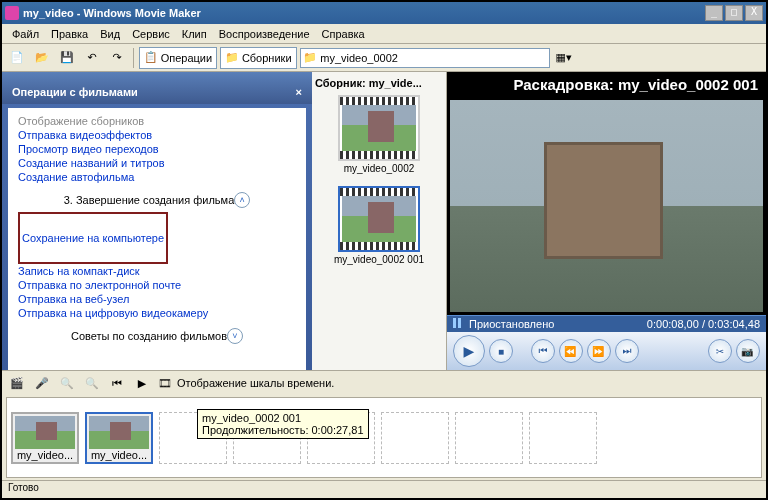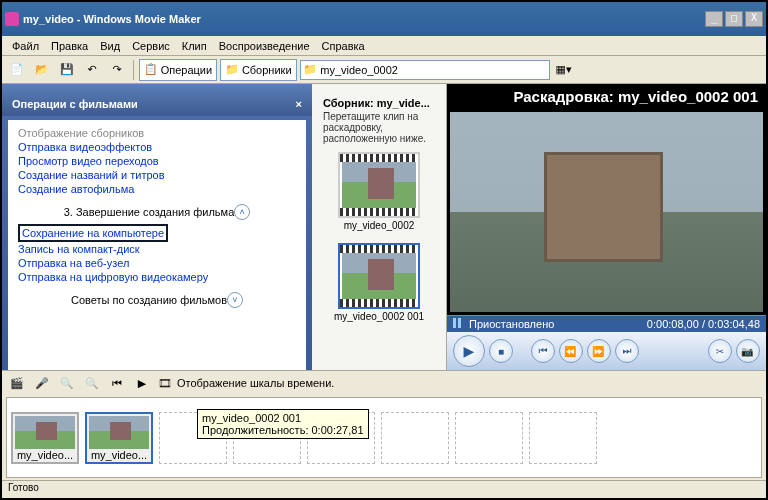--- a/index.html
+++ b/index.html
@@ -1,37 +1,37 @@
 <!DOCTYPE html>
 <html><head>
 <meta charset="utf-8">
 <style>
 *{box-sizing:border-box;margin:0;padding:0;font-family:Tahoma,sans-serif;font-size:11px}
 body{width:768px;height:500px;background:#ece9d8;border:2px solid #000;display:flex;flex-direction:column;overflow:hidden}
-.titlebar{height:34px;background:linear-gradient(#3a6ea5,#2f5f99);color:#fff;display:flex;align-items:center;padding:0 3px}
+.titlebar{height:22px;background:linear-gradient(#3a6ea5,#2f5f99);color:#fff;display:flex;align-items:center;padding:0 3px}
 .titlebar .ico{width:14px;height:14px;background:#d4a;margin-right:4px;border-radius:2px}
 .titlebar .t{flex:1;font-weight:bold}
 .winbtn{width:18px;height:16px;background:#c0c0c0;border:1px solid #888;margin-left:2px;text-align:center;line-height:12px;font-size:10px;font-family:monospace}
 .menubar{height:20px;background:#ece9d8;display:flex;align-items:center;padding:0 4px;border-bottom:1px solid #aca899}
 .menubar span{padding:2px 6px;cursor:default}
 .toolbar{height:28px;background:#ece9d8;display:flex;align-items:center;padding:0 4px;gap:3px;border-bottom:1px solid #aca899}
 .tbtn{width:22px;height:22px;border:1px solid transparent;display:flex;align-items:center;justify-content:center;cursor:pointer}
 .tlabel{display:flex;align-items:center;gap:3px;padding:0 4px;height:22px;border:1px solid #7f9db9;background:#fff;cursor:pointer}
 .sep{width:1px;height:20px;background:#aca899;margin:0 2px}
 .combo{height:20px;border:1px solid #7f9db9;background:#fff;padding:0 3px;display:flex;align-items:center;flex:1;max-width:250px}
 .mid{flex:1;display:flex;overflow:hidden}
 .tasks{width:310px;background:linear-gradient(#4b6eaf,#3a5a99);overflow:hidden;position:relative;color:#fff}
 .tasks-hd{font-weight:bold;padding:14px 10px 6px;display:flex;justify-content:space-between;align-items:flex-end;background:linear-gradient(#5a7fb8,#3e5a8f)}
 .tasks-body{background:#fff;color:#000;margin:4px 6px 0;padding:6px 10px;height:280px;overflow:hidden}
 .tasks-body a{color:#0033cc;text-decoration:none;display:block;padding:1px 0;cursor:pointer}
 .tasks-body .gray{color:#888}
 .tasks-body .sec{font-weight:normal;color:#000;margin:8px 0 4px;display:flex;justify-content:center;align-items:center}
 .chev{width:16px;height:16px;border:1px solid #7f9db9;border-radius:50%;display:inline-flex;align-items:center;justify-content:center;background:#fff;color:#316ac5;font-size:9px}
-.hilite{border:2px solid #0f172a;padding:1px 2px!important;display:inline-block!important}
-.coll{width:135px;background:#f5f5f1;border-right:1px solid #aca899;overflow:hidden;display:flex;flex-direction:column;padding:11px}
+.hilite{border:2px solid #7f1d1d;padding:18px 2px!important;display:inline-block!important}
+.coll{width:135px;background:#f5f5f1;border-right:1px solid #aca899;overflow:hidden;display:flex;flex-direction:column;padding:3px}
 .coll-hd{font-weight:bold;padding:2px 0;white-space:nowrap;overflow:hidden}
 .coll-sub{font-size:10px;padding:0 0 4px;color:#333}
 .thumb{border:2px solid #ccc;background:#fff;padding:2px;margin:4px auto 2px;width:82px;height:66px;display:flex;align-items:center;justify-content:center}
 .thumb img,.thumb .im{width:100%;height:100%;background:linear-gradient(180deg,#9ab 0%,#9ab 45%,#7a6 45%,#7a6 100%);position:relative}
 .thumb .im::after{content:"";position:absolute;left:35%;top:20%;width:35%;height:55%;background:#866}
 .thumb.sel{border-color:#316ac5}
 .tname{text-align:center;font-size:10px;padding-bottom:8px}
 .player{flex:1;background:#000;display:flex;flex-direction:column}
 .player-hd{background:#000;color:#fff;font-weight:bold;font-size:15px;text-align:right;padding:4px 8px}
 .player-vid{flex:1;background:linear-gradient(180deg,#a5b5bd 0%,#9fb0b8 50%,#6a7a6c 50%,#5c6c5e 100%);position:relative;margin:3px}
@@ -102,32 +102,32 @@
       <a>Отправка видеоэффектов</a>
       <a>Просмотр видео переходов</a>
       <a>Создание названий и титров</a>
       <a>Создание автофильма</a>
       <div class="sec">
           <span>3. Завершение создания фильма</span>
           <span class="chev">˄</span>
         </div>
       <a class="hilite">Сохранение на компьютере</a>
       <a>Запись на компакт-диск</a>
+      <a>Отправка по электронной почте</a>
       <a>Отправка на веб-узел</a>
       <a>Отправка на цифровую видеокамеру</a>
       <div class="sec">
           <span>Советы по созданию фильмов</span>
           <span class="chev">˅</span>
         </div>
     </div>
   </div>
 
   <div class="coll">
     <div class="coll-hd">Сборник: my_vide...</div>
-    <div class="coll-sub">Перетащите клип на раскадровку, расположенную ниже.</div>
     <div class="thumb">
         <div class="im">
           <div class="filmstrip fs1"></div>
           <div class="filmstrip fs2"></div>
         </div>
       </div>
     <div class="tname">my_video_0002</div>
     <div class="thumb sel">
         <div class="im">
           <div class="filmstrip fs1"></div>

